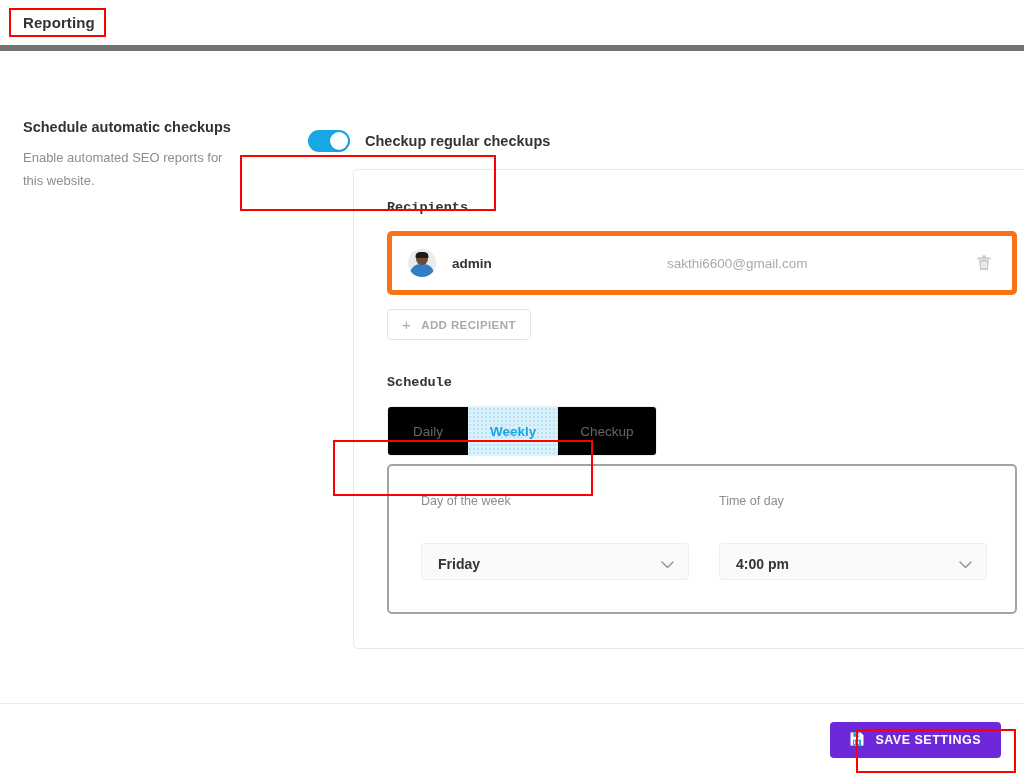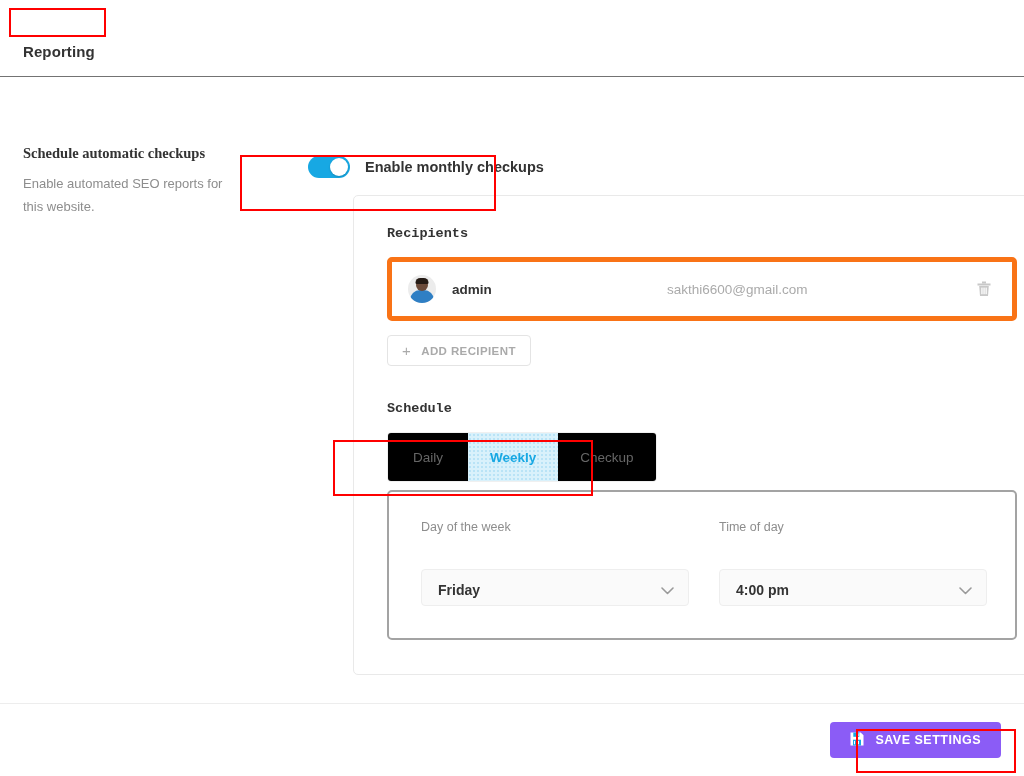--- a/index.html
+++ b/index.html
@@ -13,25 +13,24 @@
     background: #ffffff;
     font-family: "Liberation Sans", sans-serif;
     color: #333333;
     position: relative;
     overflow: hidden;
   }
 
   
   .page-header {
     height: 51px;
-    border-bottom: 1px solid #737373;
+    border-bottom: 6px solid #737373;
     display: flex;
     align-items: center;
     padding-left: 23px;
-    margin-top: 26px;
   }
   .page-title {
     font-size: 15px;
     font-weight: bold;
     color: #333333;
     letter-spacing: .1px;
   }
 
   
   .hl {
@@ -66,21 +65,20 @@
     width: 285px;
     flex: 0 0 285px;
     padding-right: 20px;
   }
   .settings-label {
     font-size: 14.5px;
     font-weight: bold;
     color: #333333;
     margin: 0 0 9px 0;
     line-height: 20px;
-    font-family: Liberation Serif, serif;
   }
   .settings-desc {
     font-size: 13px;
     line-height: 23px;
     color: #8d8d8d;
     margin: 0;
     max-width: 208px;
   }
 
   .settings-field-col {
@@ -321,21 +319,21 @@
     padding-right: 23px;
   }
   .save-btn {
     display: inline-flex;
     align-items: center;
     gap: 11px;
     height: 36px;
     padding: 0 20px;
     border: none;
     border-radius: 4px;
-    background: #8b5cf6;
+    background: #6d28d9;
     color: #ffffff;
     font-family: "Liberation Sans", sans-serif;
     font-size: 12.5px;
     font-weight: bold;
     letter-spacing: .5px;
     cursor: pointer;
   }
 </style>
 </head>
 <body>
@@ -353,21 +351,21 @@
       <p class="settings-label">Schedule automatic checkups</p>
       <p class="settings-desc">Enable automated SEO reports for this website.</p>
     </div>
 
     <div class="settings-field-col">
 
       <div class="toggle-row">
         <div class="toggle">
           <div class="knob"></div>
         </div>
-        <div class="toggle-label">Enable monthly checkups</div>
+        <div class="toggle-label">Checkup regular checkups</div>
       </div>
 
       <div class="card">
 
         <div>
           <p class="card-section-title">Recipients</p>
 
           <div class="recipient-list">
             <div class="recipient-row">
               <div class="avatar">

